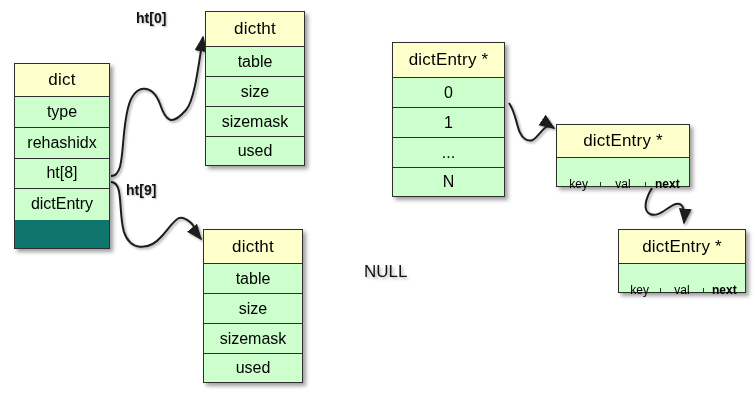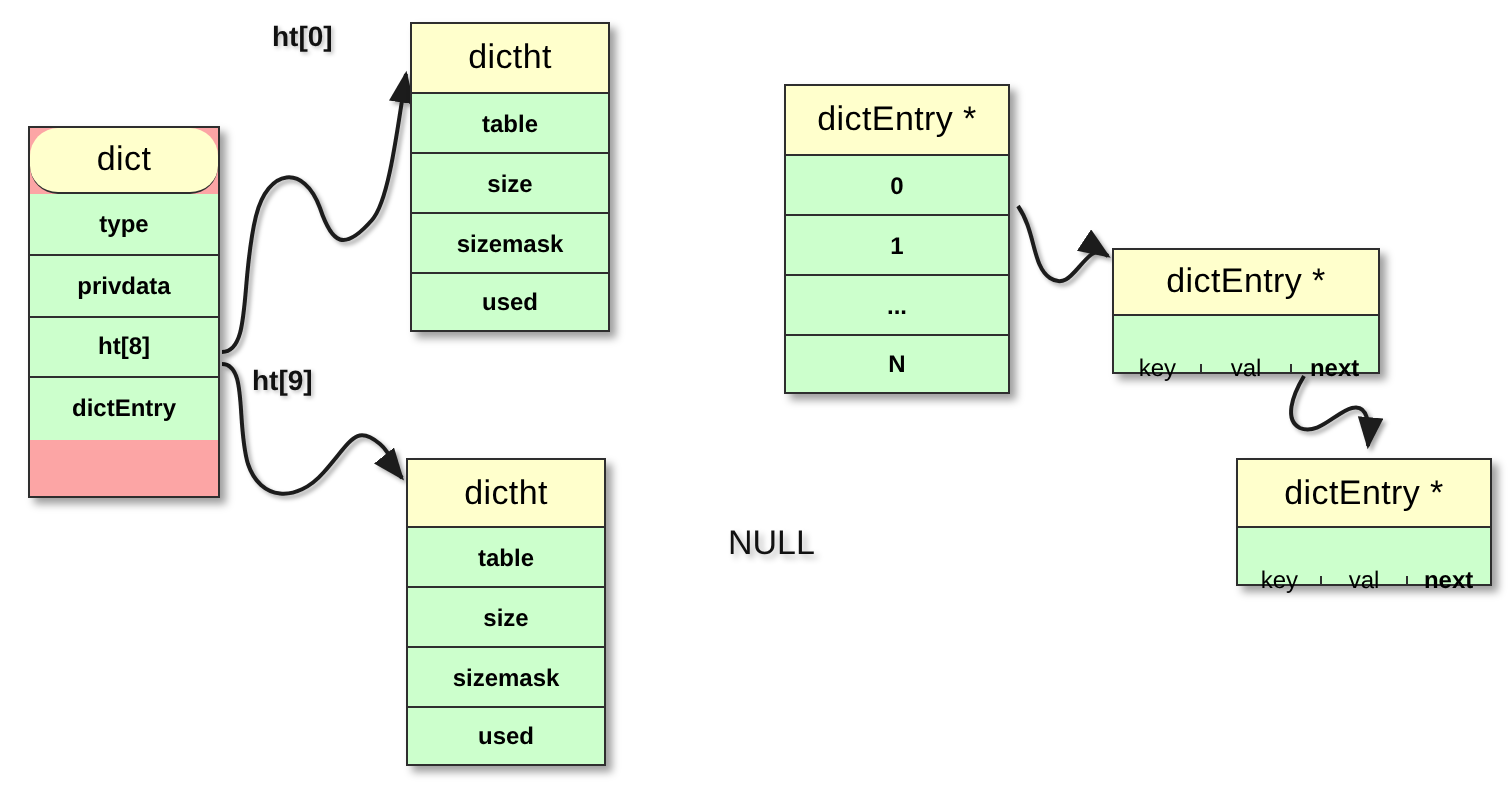--- a/index.html
+++ b/index.html
@@ -10,36 +10,36 @@
     overflow:hidden;
   }
   #canvas{position:relative;width:755px;height:400px;}
 
   
   .struct{
     position:absolute;
     border:1.5px solid #2e2e2e;
     box-sizing:border-box;
     box-shadow:3px 3px 4px rgba(0,0,0,0.38);
-    background:#fca5a5;
+    background:#0f766e;
   }
   .struct .hdr{
     background:#ffffcc;
     border-bottom:1.5px solid #2e2e2e;
     box-sizing:border-box;
     display:flex;align-items:center;justify-content:center;
     font-size:17px;color:#000;
     letter-spacing:0.2px;
   }
   .struct .row{
     background:#ccffcc;
     border-bottom:1.5px solid #2e2e2e;
     box-sizing:border-box;
     display:flex;align-items:center;justify-content:center;
-    font-size:12px;color:#000;font-weight:bold;
+    font-size:16px;color:#000;
   }
   .struct .row:last-child{border-bottom:none;}
 
   
   .cellrow{
     display:flex;
     box-sizing:border-box;
     background:#ccffcc;
   }
   .cellrow .cell{
@@ -106,23 +106,23 @@
     <path class="edge" filter="url(#softshadow)" d="M509,103 C 518,116 516,133 525,139 C 534,145 538,133 546,127
              C 549,125 551,126 554,128" marker-end="url(#ah)"></path>
 
     <path class="edge" filter="url(#softshadow)" d="M652,188 C 646,198 642,210 650,214 C 659,218 668,206 676,204
              C 684,202 685,212 684,223" marker-end="url(#ah)"></path>
 
     <path class="edge" filter="url(#softshadow)" d="M304,272 L352,272" marker-end="url(#ah-open)"></path>
   </svg>
 
   <div class="struct" style="left:14px;top:63px;width:96px;height:186px;">
-    <div class="hdr" style="height:33px;border-radius:14px;">dict</div>
+    <div class="hdr" style="height:33px;">dict</div>
     <div class="row" style="height:31px;">type</div>
-    <div class="row" style="height:30.5px;">privdata</div>
+    <div class="row" style="height:30.5px;">rehashidx</div>
     <div class="row" style="height:30.5px;">ht[8]</div>
     <div class="row" style="height:30.5px;">dictEntry</div>
   </div>
 
   <div class="struct" style="left:205px;top:11px;width:100px;height:155px;">
     <div class="hdr" style="height:35px;">dictht</div>
     <div class="row" style="height:30px;">table</div>
     <div class="row" style="height:30px;">size</div>
     <div class="row" style="height:30px;">sizemask</div>
     <div class="row" style="height:28px;">used</div>

